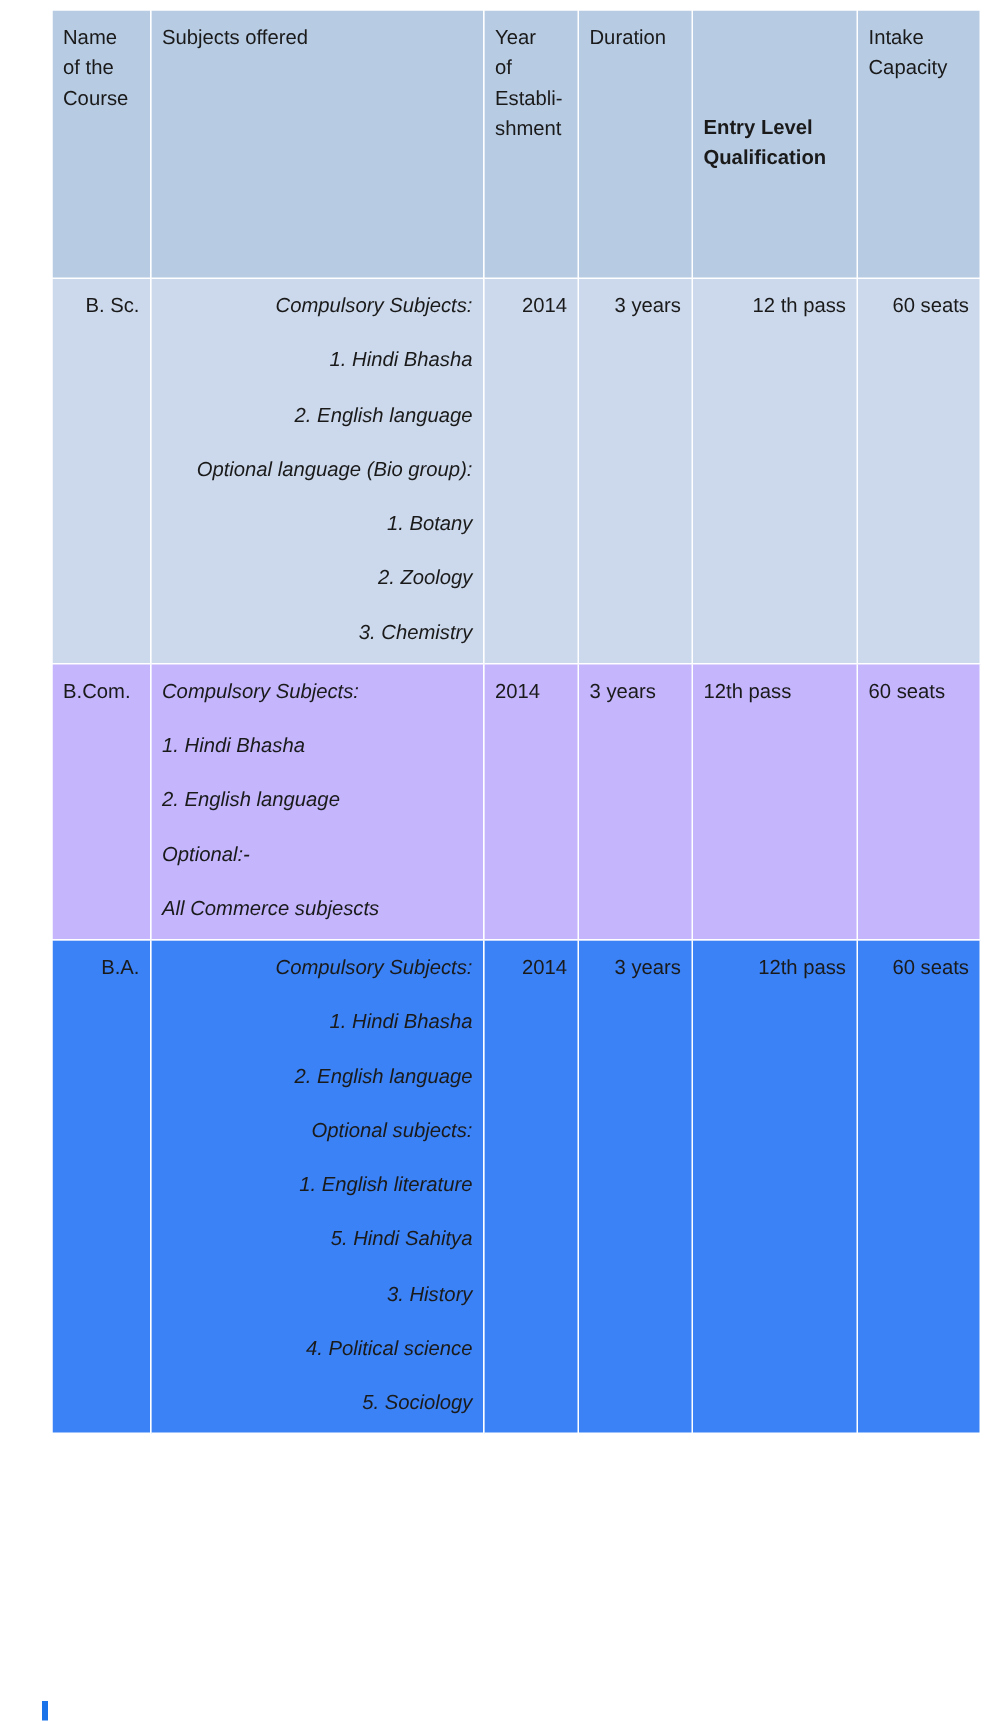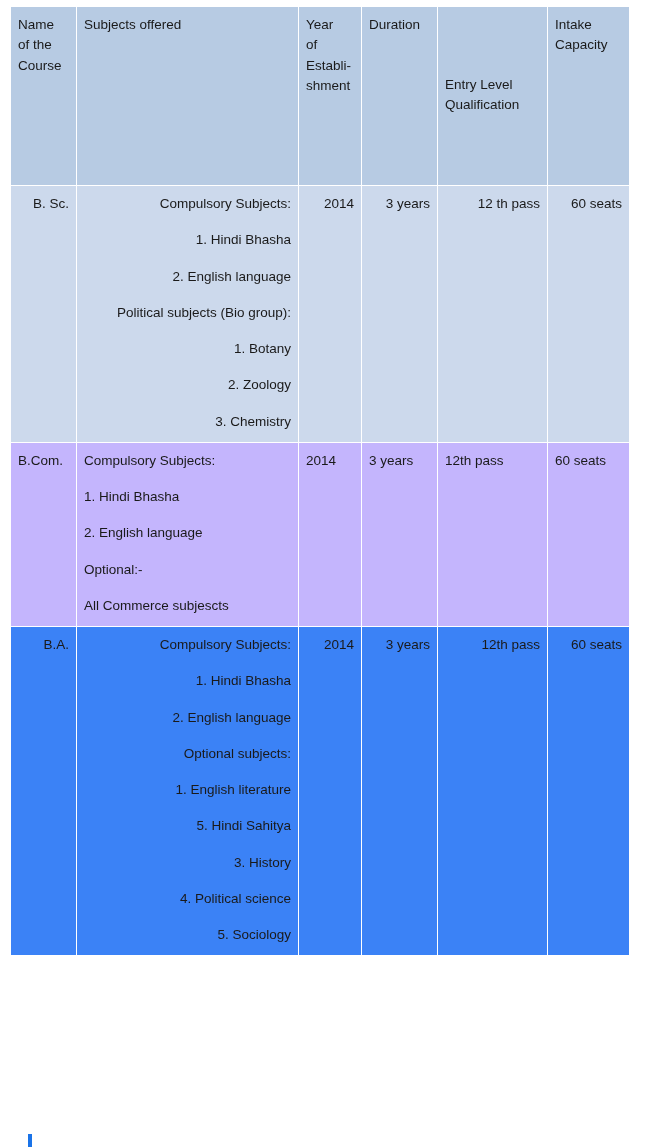--- a/index.html
+++ b/index.html
@@ -18,21 +18,21 @@
     position: relative;
     width: 663px;
     height: 1147px;
     background: #ffffff;
     box-sizing: border-box;
   }
   table.course-table {
     border-collapse: collapse;
     table-layout: fixed;
     width: 619px;
-    margin-left: 10px;
+    margin-left: 34px;
     margin-top: 6px;
   }
   table.course-table td,
   table.course-table th {
     border: 1px solid #ffffff;
     vertical-align: top;
     padding: 8px 7px 10px 7px;
     font-size: 13.5px;
     line-height: 1.5;
     font-weight: normal;
@@ -48,31 +48,33 @@
 
   thead td {
     background: #b7cbe3;
     text-align: center;
     vertical-align: top;
     font-size: 13.5px;
     padding-top: 9px;
   }
   thead td.head-mid {
     vertical-align: middle;
+    font-weight: bold;
   }
   .head-tall {
     height: 160px;
   }
   tr.row-sc td { background: #ccd9ec; text-align: right; }
   tr.row-com td { background: #c4b5fd; }
   tr.row-ba td { background: #3b82f6; text-align: right; }
   tr.row-total td { background: #b7cbe3; height: 62px; }
 
   .subj-line {
     margin: 0 0 16px 0;
+    font-style: italic;
   }
   .subj-line:last-child {
     margin-bottom: 0;
   }
   .cursor-mark {
     position: absolute;
     left: 28px;
     top: 1128px;
     width: 4px;
     height: 17px;
@@ -123,21 +125,21 @@
       </tr>
     </thead>
     <tbody>
 
       <tr class="row-sc">
         <td>B. Sc.</td>
         <td>
           <p class="subj-line">Compulsory Subjects:</p>
           <p class="subj-line">1. Hindi Bhasha</p>
           <p class="subj-line">2. English language</p>
-          <p class="subj-line">Political subjects (Bio group):</p>
+          <p class="subj-line">Optional language (Bio group):</p>
           <p class="subj-line">1. Botany</p>
           <p class="subj-line">2. Zoology</p>
           <p class="subj-line">3. Chemistry</p>
         </td>
         <td>2014</td>
         <td>3 years</td>
         <td>12 th pass</td>
         <td>60 seats</td>
       </tr>
 

